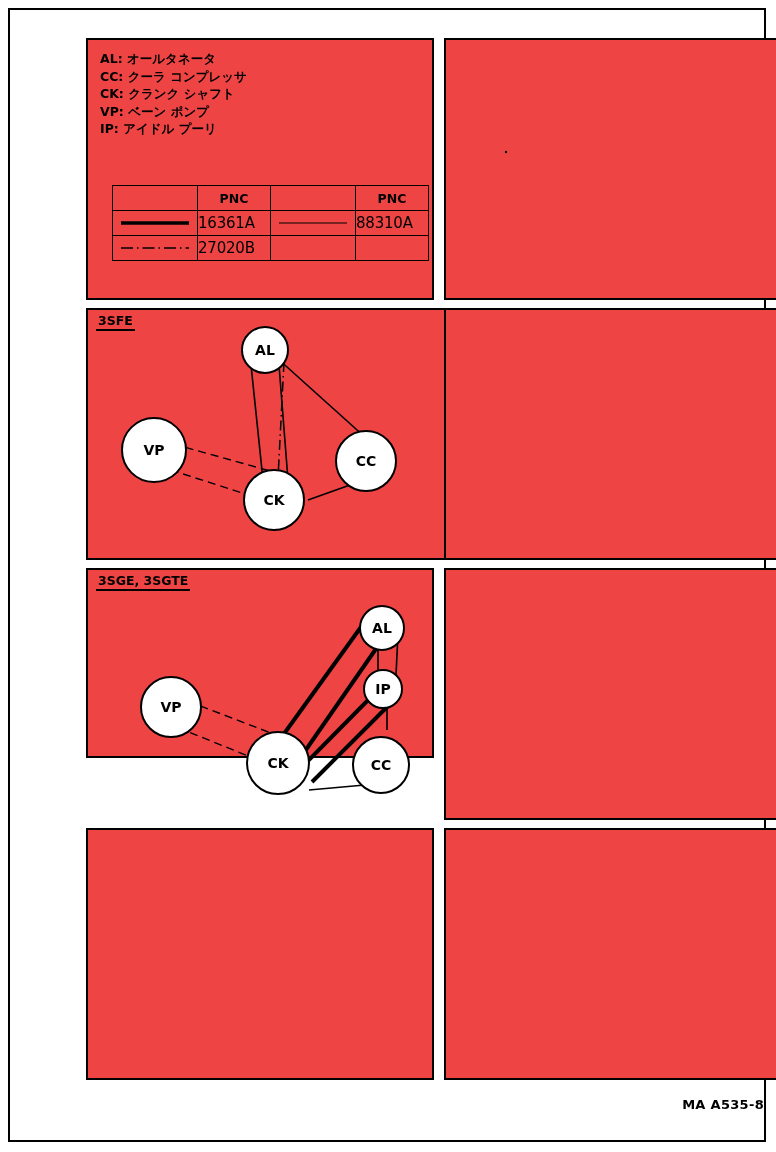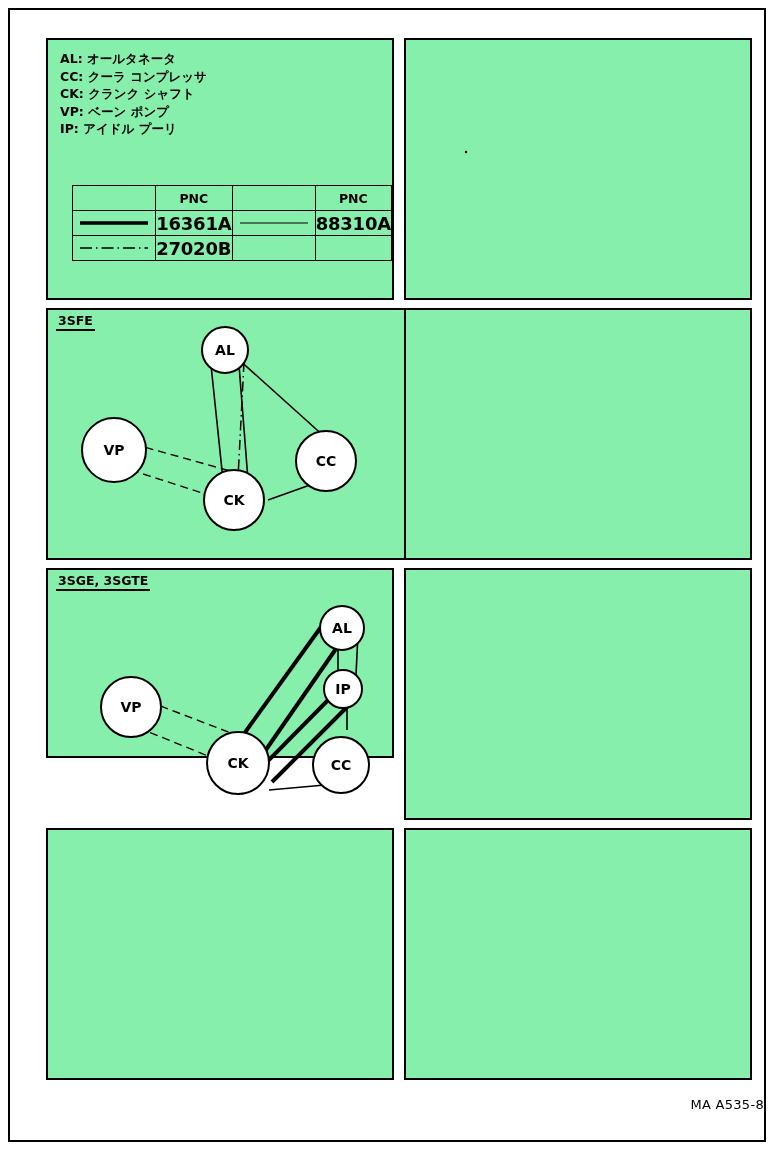--- a/index.html
+++ b/index.html
@@ -21,21 +21,22 @@
     top: 8px;
     width: 758px;
     height: 1134px;
     border: 2px solid #000;
     box-sizing: border-box;
   }
   .panel {
     position: absolute;
     border: 2px solid #000;
     box-sizing: border-box;
-    background: #86efac;
+    background: #ef4444;
+    margin-left: 40px;
   }
   
   #panel-legend   { left: 46px;  top: 38px;  width: 348px; height: 262px; }
   #panel-r1       { left: 404px; top: 38px;  width: 348px; height: 262px; }
   #panel-3sfe     { left: 46px;  top: 308px; width: 392px; height: 252px; }
   #panel-r2       { left: 404px; top: 308px; width: 348px; height: 252px; }
   #panel-3sge     { left: 46px;  top: 568px; width: 348px; height: 190px; }
   #panel-r3       { left: 404px; top: 568px; width: 348px; height: 252px; }
   #panel-b1       { left: 46px;  top: 828px; width: 348px; height: 252px; }
   #panel-b2       { left: 404px; top: 828px; width: 348px; height: 252px; }
@@ -63,21 +64,21 @@
   }
   .legend-table td, .legend-table th {
     border: 1.5px solid #000;
     height: 24px;
     padding: 0;
     vertical-align: middle;
   }
   .col-line  { width: 84px; }
   .col-pnc   { width: 72px; }
   .pnc-head  { font-weight: bold; font-size: 12.5px; }
-  .pnc-val   { font-weight: bold; font-size: 18px; letter-spacing: -0.2px; }
+  .pnc-val   { font-weight: normal; font-size: 15px; letter-spacing: -0.2px; }
   .blank-cell { }
 
   .line-sample { display:block; width: 72px; height: 14px; margin: 0 auto; }
 
   .panel-title {
     position: absolute;
     left: 8px;
     top: 4px;
     font-size: 12.5px;
     font-weight: bold;
@@ -94,21 +95,21 @@
     font-weight: bold;
     text-anchor: middle;
     dominant-baseline: middle;
   }
 
   .footer-code {
     position: absolute;
     right: 12px;
     bottom: 40px;
     font-size: 13px;
-    font-weight: normal;
+    font-weight: bold;
     letter-spacing: 0.3px;
   }
 </style>
 </head>
 <body>
 
 <div class="page-border"></div>
 
 <div class="panel" id="panel-legend">
 

